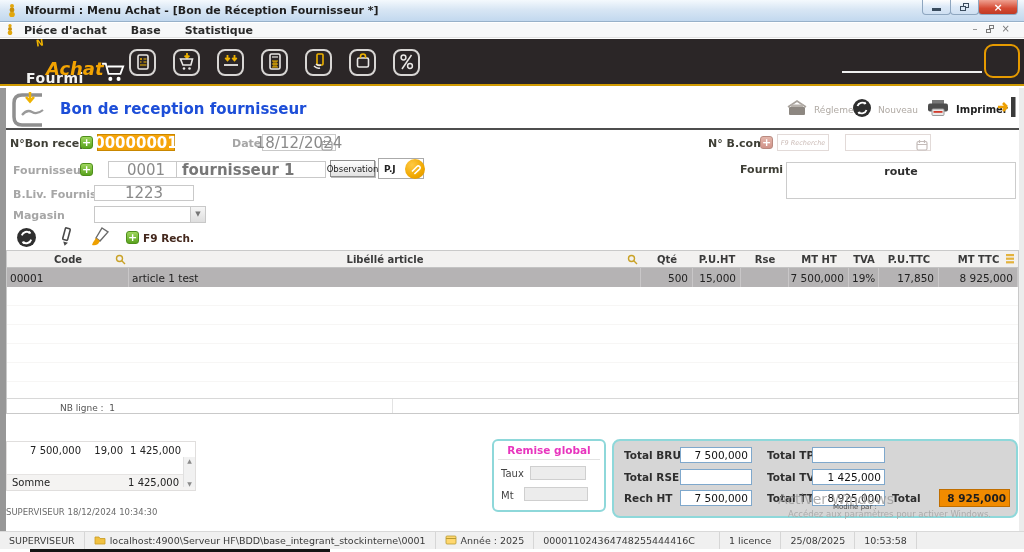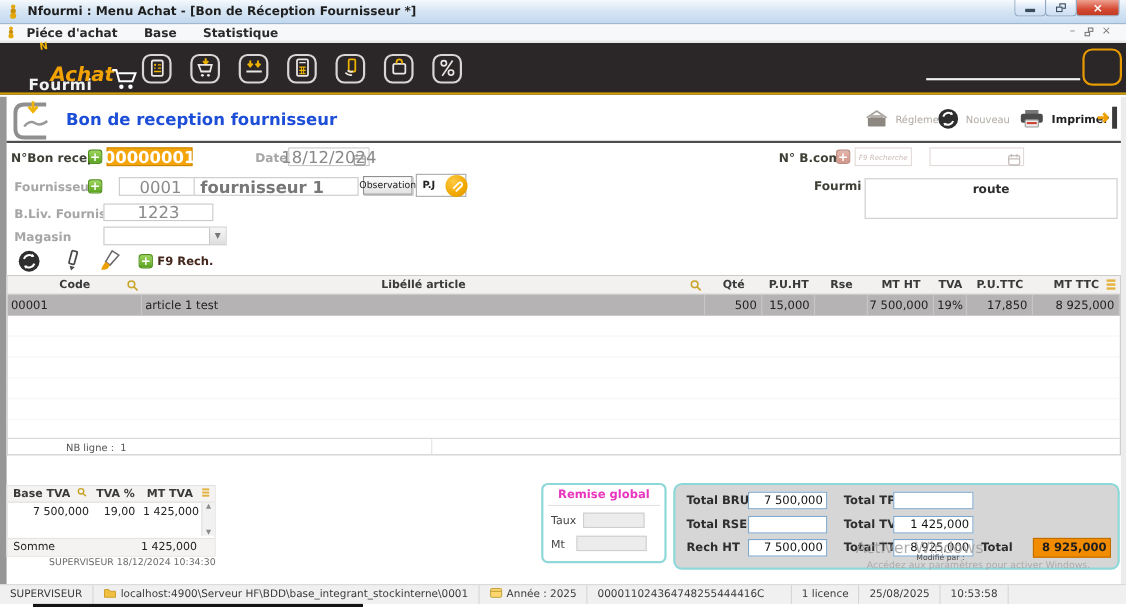--- a/index.html
+++ b/index.html
@@ -118,21 +118,21 @@
   
   .tva { position:absolute; left:6px; top:441px; width:190px; border:1px solid #e0dedd; font-size:10px; background:#fff; }
   .tva-head { display:flex; height:15px; background:#f4f3f2; border-bottom:1px solid #e0dedd; font-weight:bold; color:#3a3a3a; align-items:center; position:relative; }
   .tva-head .th { text-align:center; }
   .t-base{width:78px}.t-taux{width:42px}.t-mt{width:58px}.t-scroll{width:12px}
   .tva-row { display:flex; height:16px; align-items:center; color:#222; }
   .tva-row .td { text-align:right; padding-right:4px; }
   .tva-scrollcol { position:absolute; right:0; top:15px; width:12px; height:30px; background:#f1f1f1; border-left:1px solid #e0e0e0;
     display:flex; flex-direction:column; justify-content:space-between; align-items:center; color:#8a8a8a; font-size:6px; }
   .tva-somme { display:flex; height:16px; background:#f4f3f2; border-top:1px solid #e6e4e3; align-items:center; color:#222; }
-  .tva-sig { position:absolute; left:6px; top:507px; width:190px; text-align:right; font-size:8.5px; color:#6a6a6a; }
+  .tva-sig { position:absolute; left:6px; top:507px; width:190px; text-align:left; font-size:8.5px; color:#6a6a6a; }
 
   
   .remise { position:absolute; left:492px; top:439px; width:114px; height:73px; border:2px solid #8ed8da; border-radius:6px; background:#fff; }
   .remise-title { text-align:center; margin-top:3px; font-size:10.5px; font-weight:bold; color:#e835be; }
   .remise-hr { margin:3px 4px 0 4px; border-top:1px solid #e2e2e2; }
   .remise .rl { position:absolute; left:7px; font-size:10px; color:#444; }
   .rfield { position:absolute; background:#ececec; border:1px solid #cfcfcf; height:14px; }
 
   
   .totals { position:absolute; left:612px; top:439px; width:406px; height:79px; background:#d6d6d6; border:2px solid #8ed8da; border-radius:8px; }
@@ -451,37 +451,20 @@
     <div class="g-row empty"></div>
     <div class="g-row empty"></div>
     <div class="g-row empty"></div>
     <div class="g-footer">
       <span class="nb"><span>NB ligne :</span>&nbsp;&nbsp;<span>1</span></span>
       <span class="vline"></span>
     </div>
   </div>
 
   <div class="tva">
-    <div class="tva-head">
-      <span class="th t-base"><span>Base TVA</span>
-        <svg width="9" height="9" viewBox="0 0 11 11" style="margin-left:3px;">
-            <circle cx="4.5" cy="4.5" r="3" fill="none" stroke="#c9a227" stroke-width="1.6"></circle>
-            <path d="M6.8 6.8L10 10" stroke="#c9a227" stroke-width="1.6"></path>
-          </svg>
-      </span>
-      <span class="th t-taux">TVA %</span>
-      <span class="th t-mt">MT TVA</span>
-      <span class="t-scroll">
-        <svg width="8" height="10" viewBox="0 0 10 12">
-            <rect x="1" y="1" width="8" height="2.2" fill="#e3b23c"></rect>
-            <rect x="1" y="4.6" width="8" height="2.2" fill="#e3b23c"></rect>
-            <rect x="1" y="8.2" width="8" height="2.2" fill="#e3b23c"></rect>
-          </svg>
-      </span>
-    </div>
     <div class="tva-row">
       <span class="td t-base">7 500,000</span>
       <span class="td t-taux">19,00</span>
       <span class="td t-mt">1 425,000</span>
     </div>
     <div class="tva-row"></div>
     <div class="tva-scrollcol">
       <span>▲</span>
       <span>▼</span>
     </div>

